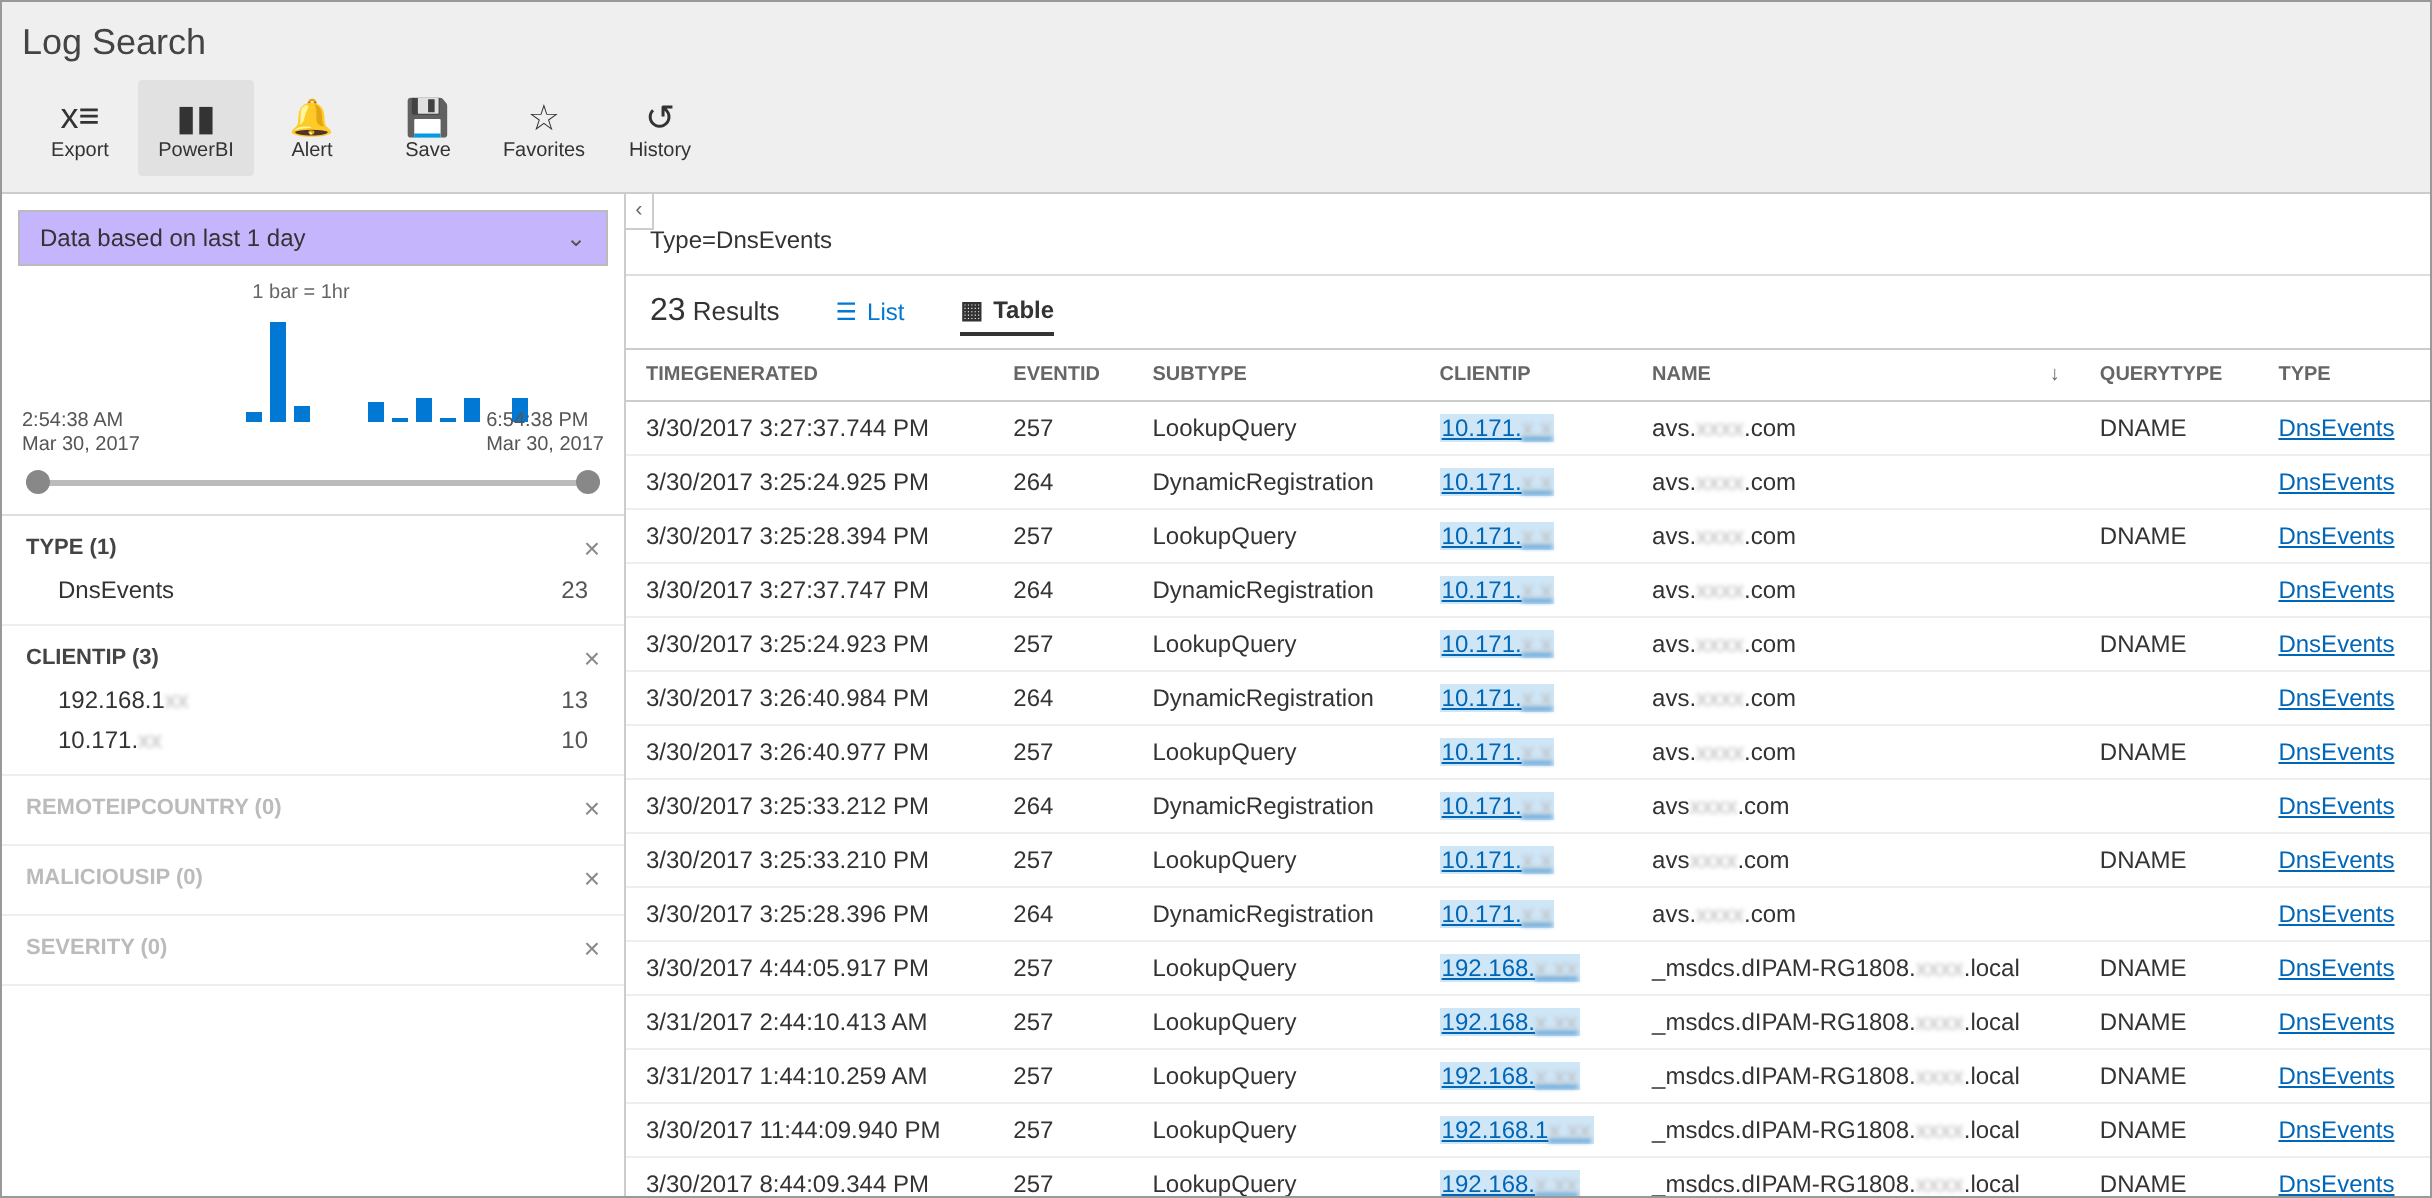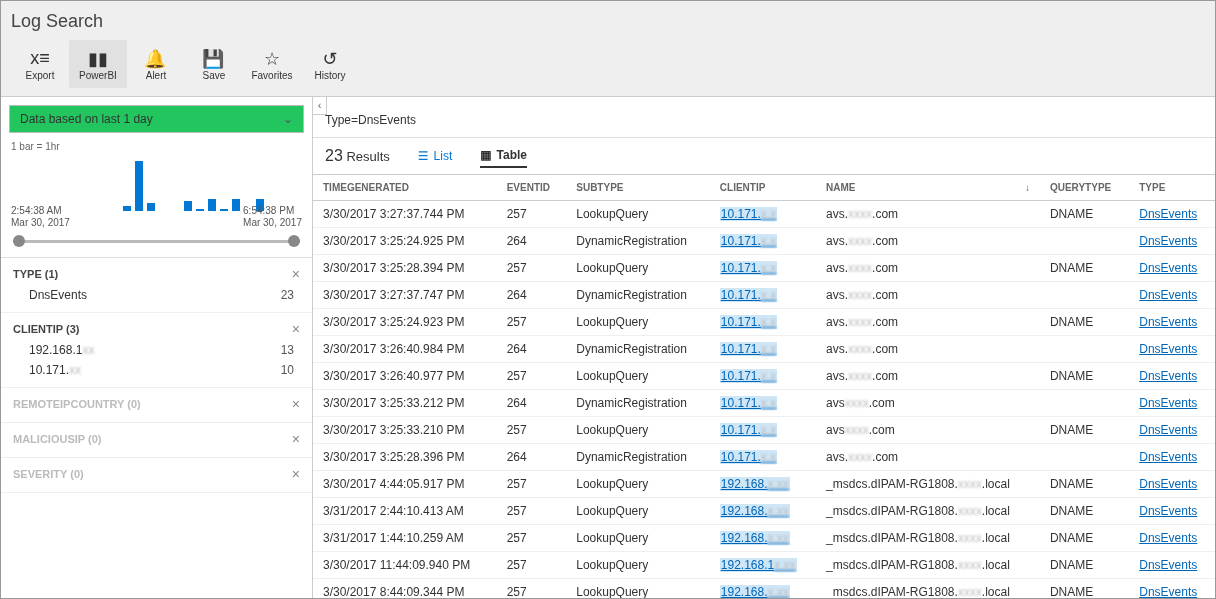--- a/index.html
+++ b/index.html
@@ -8,23 +8,23 @@
   .header{background:#efefef;border-bottom:1px solid #ccc;padding:6px 10px 0 10px;}
   .title{font-size:18px;color:#444;font-weight:400;padding:4px 0 4px 0;}
   .toolbar{display:flex;gap:0;padding:4px 0 8px 0;}
   .tbtn{display:flex;flex-direction:column;align-items:center;justify-content:center;width:58px;height:48px;text-align:center;cursor:pointer;border-radius:2px;}
   .tbtn.sel{background:#e1e1e1;}
   .tbtn .ic{font-size:18px;height:22px;display:flex;align-items:center;justify-content:center;}
   .tbtn .lbl{font-size:10px;color:#333;}
   .body{flex:1;display:flex;min-height:0;position:relative;}
   .leftcol{width:312px;border-right:1px solid #ccc;display:flex;flex-direction:column;min-height:0;}
   .collapse{position:absolute;left:312px;top:0;width:14px;height:18px;border:1px solid #ccc;border-top:none;border-left:none;font-size:11px;text-align:center;line-height:16px;background:#fff;color:#666;cursor:pointer;}
-  .timeframe{margin:8px;border:1px solid #bbb;background:#22c55e;display:flex;align-items:center;justify-content:space-between;padding:6px 10px;cursor:pointer;}
+  .timeframe{margin:8px;border:1px solid #bbb;background:#c4b5fd;display:flex;align-items:center;justify-content:space-between;padding:6px 10px;cursor:pointer;}
   .timeframe .chev{font-size:12px;color:#555;}
-  .barinfo{text-align:left;font-size:10px;color:#666;padding:0 12px 2px 0;margin-left:10px;}
+  .barinfo{text-align:center;font-size:10px;color:#666;padding:0 12px 2px 0;}
   .chart{height:75px;position:relative;margin:0 10px;}
   .chart .bars{position:absolute;bottom:18px;left:0;right:0;height:55px;}
   .chart .bar{position:absolute;bottom:0;width:8px;background:#0078d4;}
   .chart .xlabels{position:absolute;bottom:0;left:0;right:0;display:flex;justify-content:space-between;font-size:10px;color:#555;}
   .chart .xlabels div{line-height:1.2;}
   .slider{margin:6px 12px 10px 12px;position:relative;height:12px;}
   .slider .track{position:absolute;top:5px;left:0;right:0;height:3px;background:#bbb;border-radius:2px;}
   .slider .knob{position:absolute;top:0;width:12px;height:12px;border-radius:50%;background:#888;}
   .facets{flex:1;overflow-y:auto;overflow-x:hidden;border-top:1px solid #ddd;}
   .facet{border-bottom:1px solid #eee;padding:8px 12px 10px 12px;position:relative;}

